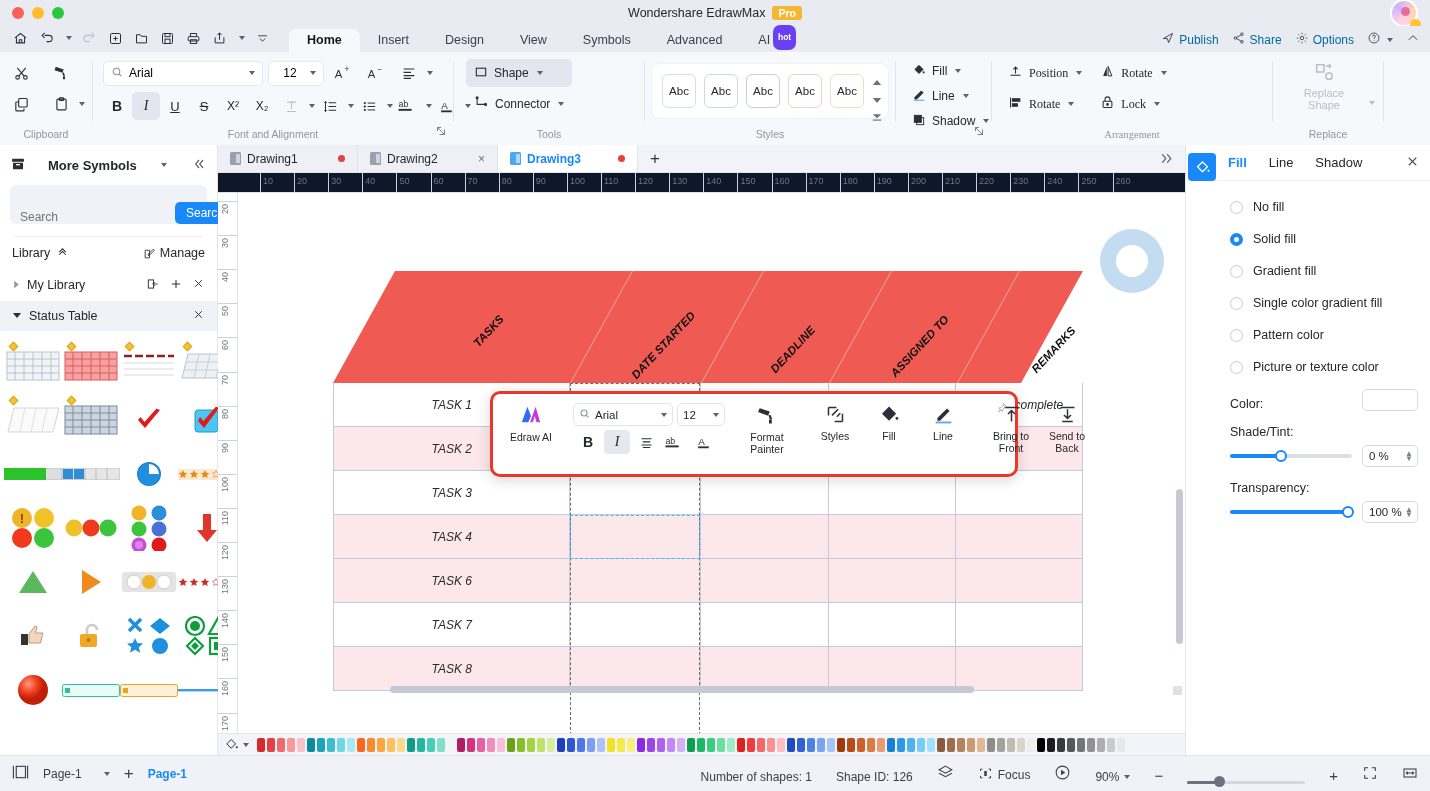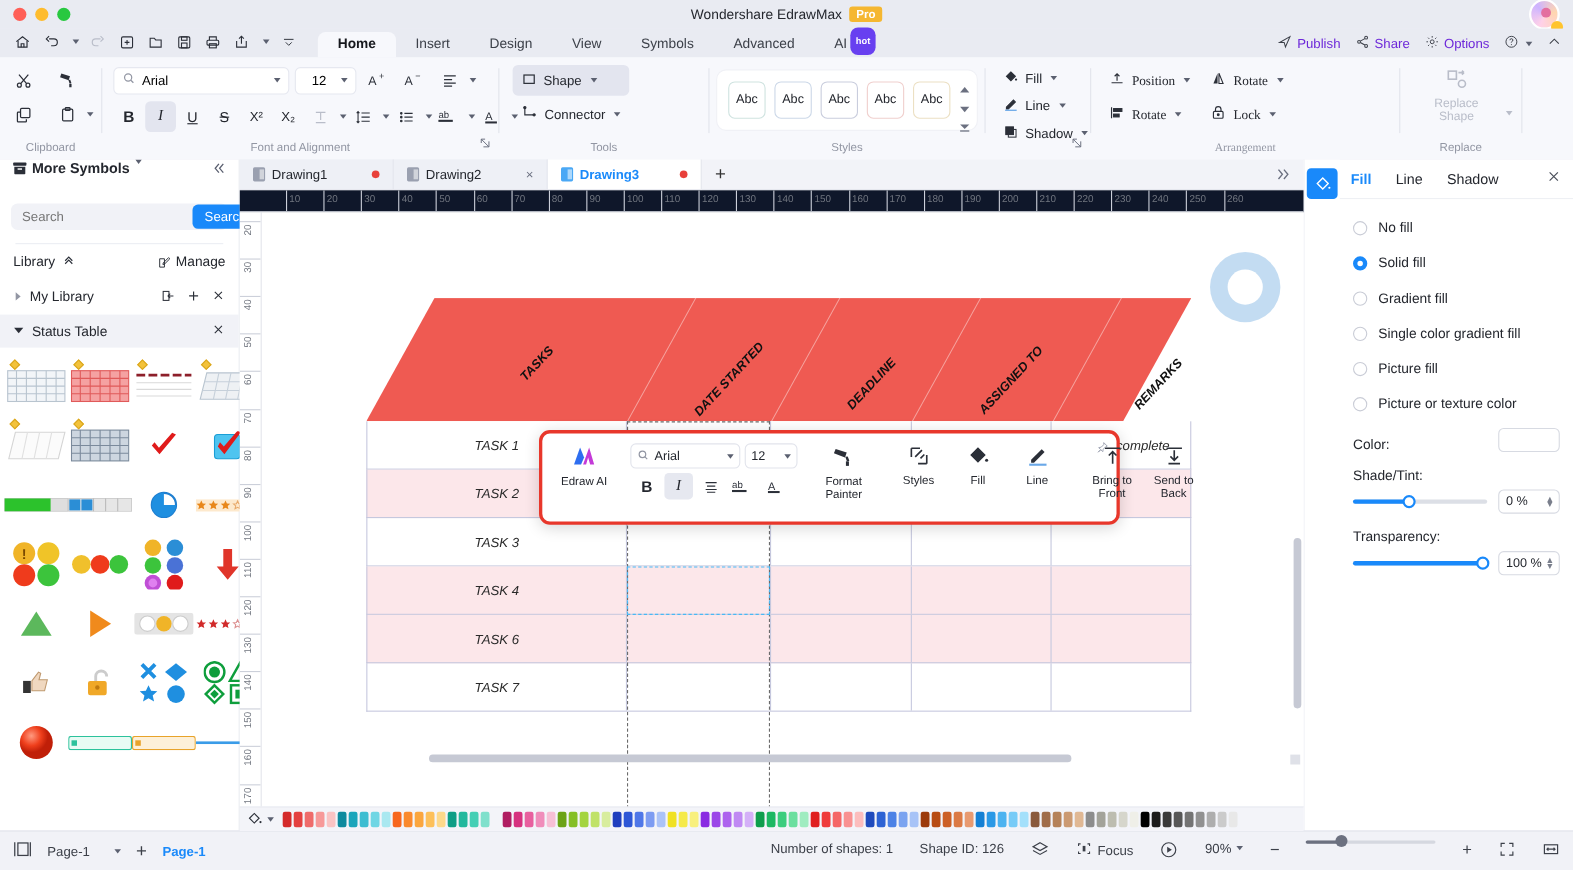--- a/index.html
+++ b/index.html
@@ -32,21 +32,21 @@
   
   .menubar { height:26px; background:#e9ebf2; display:flex; align-items:flex-end; position:relative; flex:0 0 26px; }
   .qat { display:flex; align-items:center; gap:1px; padding:0 4px 3px 8px; }
   .qa-btn { width:25px;height:22px; display:flex;align-items:center;justify-content:center; border-radius:4px; cursor:pointer;}
   .qa-btn.narrow{width:16px;}
   .qa-btn svg{display:block;}
   .tabs-menu { display:flex; align-items:flex-end; height:26px; margin-left:10px; }
   .mtab { font-size:12.5px; padding:0 18px; height:23px; line-height:23px; cursor:pointer; color:#3c4049; position:relative;}
   .mtab.active { background:#f7f8fc; font-weight:bold; border-radius:7px 7px 0 0; color:#16181d;}
   .mtab .hot { position:absolute; top:-4px; right:0px; background:#6840f0; color:#fff; font-size:8.5px; border-radius:7px; padding:1px 5px; font-weight:bold;}
-  .menu-right { margin-left:auto; display:flex; align-items:flex-end; gap:13px; padding:0 10px 4px 0; font-size:12px; color:#6d28d9;}
+  .menu-right { margin-left:auto; display:flex; align-items:flex-end; gap:13px; padding:0 10px 4px 0; font-size:12px; color:#0369a1;}
   .mr-item{display:flex;align-items:center;gap:4px;cursor:pointer;}
 
   
   .ribbon { background:#f7f8fc; height:93px; display:flex; align-items:stretch; flex:0 0 93px; position:relative;}
   .rgroup { display:flex; flex-direction:column; position:relative; padding:7px 0 0 0;}
   .rgroup .gcontent{ display:flex; flex:1; align-items:flex-start; padding:0 8px;}
   .glabel { text-align:center; font-size:10.5px; color:#9296a3; padding-bottom:5px; }
   .gsep { width:1px; background:#e2e4ec; margin:10px 0 24px 0; }
   .icbtn { width:28px;height:28px;display:flex;align-items:center;justify-content:center;border-radius:5px;cursor:pointer;}
   .icbtn.active{background:#e3e5ef;}
@@ -64,22 +64,22 @@
   .abc { width:34px;height:34px;border-radius:6px;border:1px solid #cfe3e0;display:flex;align-items:center;justify-content:center;font-size:11.5px;cursor:pointer;background:#fff;}
   .styles-scroll{display:flex;flex-direction:column;justify-content:space-between;height:38px;align-items:center;}
   .dlg-launch { position:absolute; right:6px; bottom:4px; cursor:pointer; }
   .replace-box{display:flex;flex-direction:column;align-items:center;justify-content:center;gap:2px;color:#b9bdc9;font-size:11px;cursor:pointer;padding:2px 10px;}
 
   
   .body { flex:1; display:flex; min-height:0; }
 
   
   .sidebar { width:218px; background:#fff; border-right:1px solid #e4e6ee; display:flex; flex-direction:column; flex:0 0 218px;}
-  .sb-head { height:40px; display:flex; align-items:flex-start; padding:0 10px; gap:3px; font-size:13px; font-weight:bold;}
-  .sb-search { margin:0 10px; height:24px; background:#f1f2f7; border-radius:6px; display:flex; align-items:center; padding:0 4px 0 10px;}
+  .sb-head { height:40px; display:flex; align-items:center; padding:0 10px; gap:22px; font-size:13px; font-weight:bold;}
+  .sb-search { margin:0 10px; height:39px; background:#f1f2f7; border-radius:6px; display:flex; align-items:flex-end; padding:0 4px 0 10px;}
   .sb-search input{flex:1;border:0;background:transparent;outline:0;font-size:12px;font-family:inherit;color:#8b8f9c;}
   .sb-search .sbtn{background:#1989fa;color:#fff;font-size:12px;border-radius:5px;padding:4px 11px;cursor:pointer;}
   .sb-divider{height:1px;background:#eceef3;margin:12px 14px 0 14px;}
   .sb-row { display:flex; align-items:center; padding:0 12px; height:32px; font-size:12.5px; gap:6px;}
   .sb-row .right{margin-left:auto;display:flex;align-items:center;gap:9px;}
   .sb-sec { display:flex; align-items:center; padding:0 12px; height:30px; font-size:12.5px; gap:7px; background:#f1f2f7; }
   .sb-sec .right{margin-left:auto;}
   .symgrid{display:grid;grid-template-columns:repeat(4,1fr);gap:4px 0;padding:10px 4px;}
   .symcell{height:50px;display:flex;align-items:center;justify-content:center;position:relative;cursor:pointer;}
   .pin{position:absolute;left:6px;top:2px;width:7px;height:7px;background:#f3c23a;transform:rotate(45deg);border:1px solid #d9a61e;}
@@ -175,21 +175,21 @@
   .slider .fill{position:absolute;left:0;top:0;bottom:0;background:#1989fa;border-radius:3px;}
   .slider .knob{position:absolute;top:-4px;width:12px;height:12px;border-radius:50%;background:#fff;border:2px solid #1989fa;}
   .numbox{width:56px;height:22px;border:1px solid #d7dae2;border-radius:5px;display:flex;align-items:center;
      justify-content:space-between;padding:0 4px 0 6px;font-size:11.5px;}
   .spin{display:flex;flex-direction:column;line-height:5px;font-size:8px;color:#7a7f8c;cursor:pointer;}
 
   
   .statusbar{height:36px;background:#f1f2f7;border-top:1px solid #e2e4ec;display:flex;align-items:center;
      padding:0 12px;gap:14px;font-size:12px;flex:0 0 36px;color:#3c4049;}
   .sb-pagebox{display:flex;align-items:center;gap:20px;border:0;font-size:12px;cursor:pointer;}
-  .st-right{margin-left:auto;display:flex;align-items:flex-start;gap:24px;}
+  .st-right{margin-left:auto;display:flex;align-items:flex-end;gap:24px;}
   .zoom-slider{width:118px;height:3px;background:#d5d8e0;border-radius:2px;position:relative;cursor:pointer;}
   .zoom-slider .zfill{position:absolute;left:0;top:0;bottom:0;width:32px;background:#6c7180;border-radius:2px;}
   .zoom-slider .zknob{position:absolute;left:27px;top:-4.5px;width:11px;height:11px;border-radius:50%;background:#6c7180;}
   .pagetab{color:#1989fa;font-weight:bold;cursor:pointer;}
   svg{shape-rendering:geometricPrecision;}
 </style>
 </head>
 <body>
 
 <div class="app">
@@ -1111,20 +1111,27 @@
                 </div>
                 <div class="trow shaded">
                   <div class="tcell c0">TASK 6</div>
                   <div class="tcell c1"></div>
                   <div class="tcell c2"></div>
                   <div class="tcell c3"></div>
                   <div class="tcell c4"></div>
                 </div>
                 <div class="trow">
                   <div class="tcell c0">TASK 7</div>
+                  <div class="tcell c1"></div>
+                  <div class="tcell c2"></div>
+                  <div class="tcell c3"></div>
+                  <div class="tcell c4"></div>
+                </div>
+                <div class="trow shaded">
+                  <div class="tcell c0">TASK 8</div>
                   <div class="tcell c1"></div>
                   <div class="tcell c2"></div>
                   <div class="tcell c3"></div>
                   <div class="tcell c4"></div>
                 </div>
               </div>
             <div class="sel-col" style="height:352px;"></div>
             <div class="sel-row" style="left:237px;top:244px;width:130px;height:44px;"></div>
             <div class="cross" style="left:300px;top:181px;">✛</div>
           </div>
@@ -1399,21 +1406,21 @@
           <div class="radio-row">
             <div class="radio"></div>
             <span>Gradient fill</span>
           </div>
           <div class="radio-row">
             <div class="radio"></div>
             <span>Single color gradient fill</span>
           </div>
           <div class="radio-row">
             <div class="radio"></div>
-            <span>Picture fill</span>
+            <span>Pattern color</span>
           </div>
           <div class="radio-row">
             <div class="radio"></div>
             <span>Picture or texture color</span>
           </div>
 
           <div class="color-row">
             <span class="fld-label">Color:</span>
             <div class="color-swatch"></div>
           </div>

